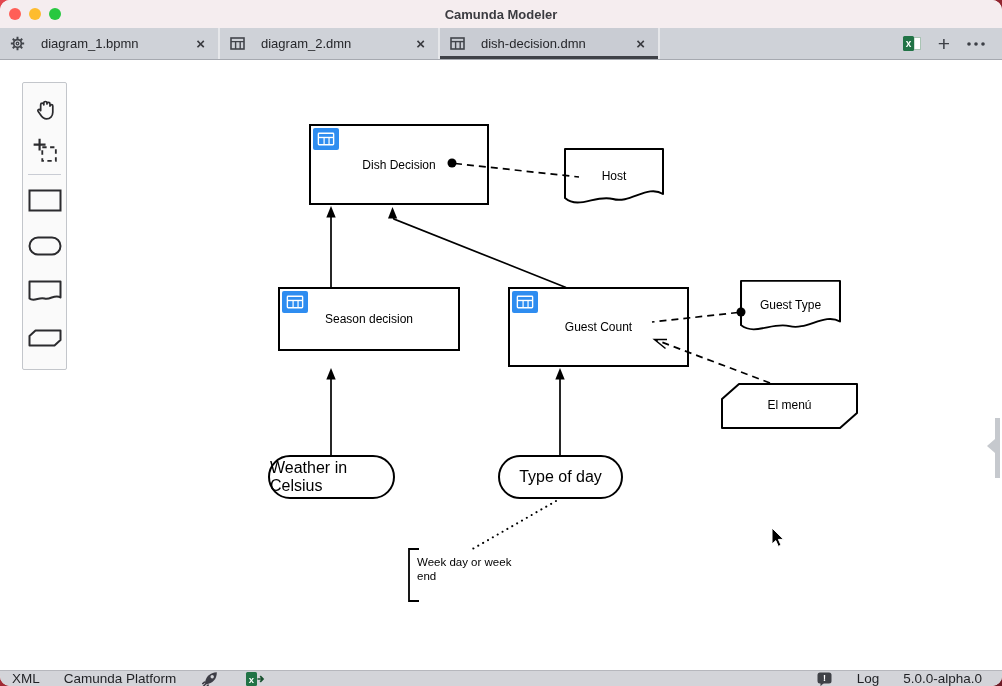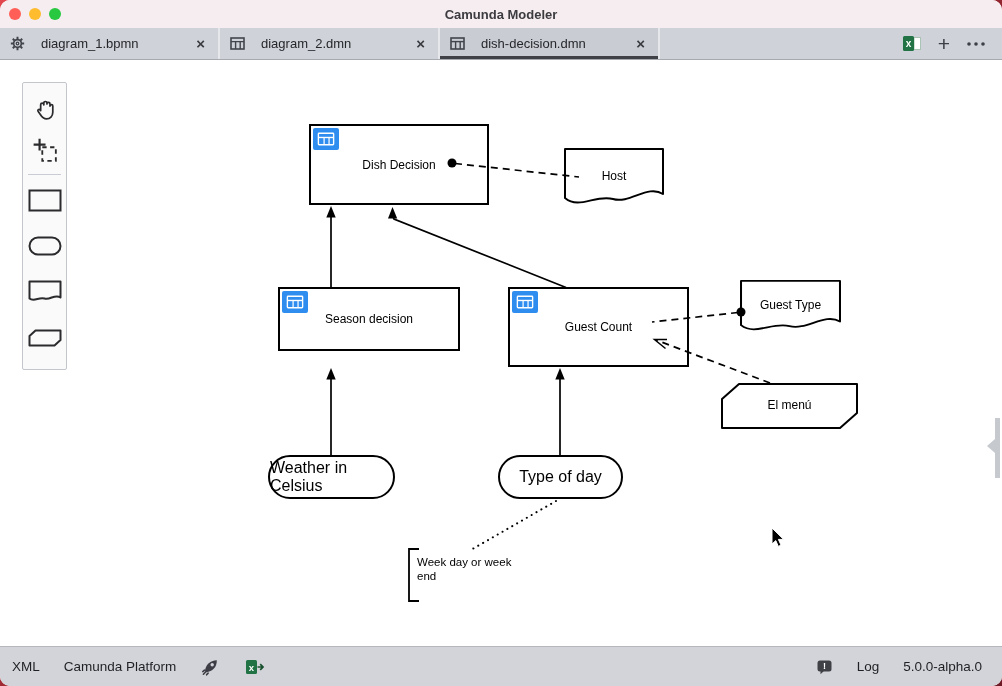--- a/index.html
+++ b/index.html
@@ -48,21 +48,21 @@
   .ksnode, .bkmnode { position:absolute; }
   .kslabel { position:absolute; left:0; width:100%; text-align:center; font-size:12px; color:#000; }
   .annotation-text { position:absolute; font-size:11.5px; color:#000; line-height:1.25; }
   .edges { position:absolute; left:0; top:0; pointer-events:none; }
   
   .panel-handle-bar { position:absolute; left:995px; top:358px; width:5px; height:60px; background:#c6c9ce; }
   .panel-handle-arrow { position:absolute; left:987px; top:379px; width:0; height:0;
     border-top:7px solid transparent; border-bottom:7px solid transparent; border-right:8px solid #c6c9ce; }
   .cursor { position:absolute; left:768px; top:466px; }
   
-  .statusbar { position:absolute; left:0; bottom:0; width:1002px; height:40px;
+  .statusbar { position:absolute; left:0; bottom:0; width:1002px; height:16px;
     background:#d3d4d9; border-top:1px solid #b6b7bd; display:flex; align-items:center;
     font-size:13.5px; color:#1f2024; }
   .sb-item { padding:0 12px; display:flex; align-items:center; height:100%; }
   .sb-right { margin-left:auto; display:flex; align-items:center; }
   svg { display:block; }
 </style>
 </head>
 <body>
 
 <div class="window">

